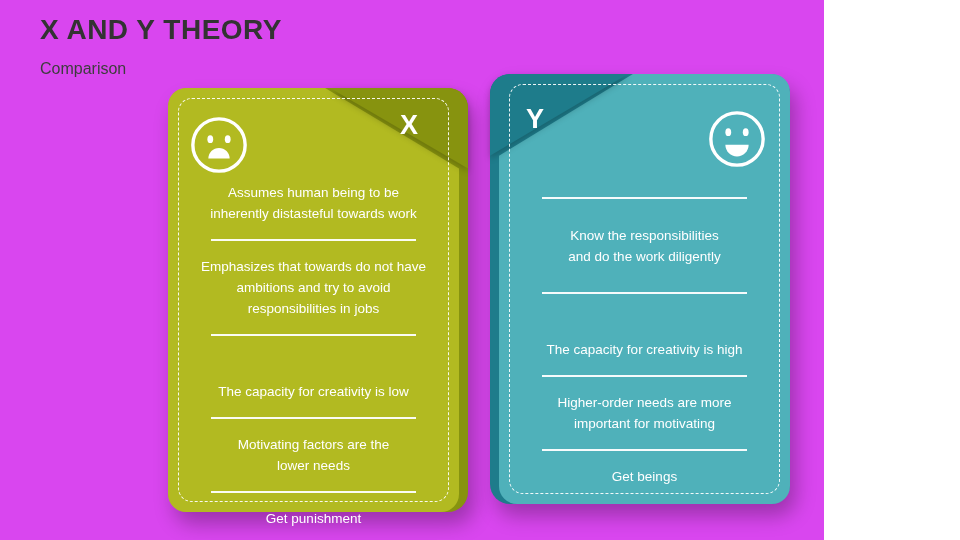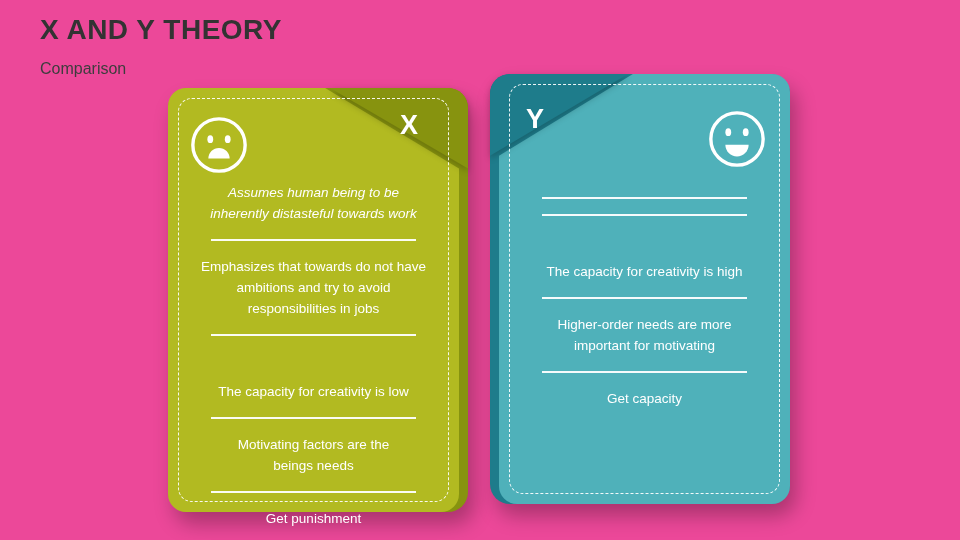--- a/index.html
+++ b/index.html
@@ -1,17 +1,17 @@
 <!DOCTYPE html>
 <html><head>
 <meta charset="utf-8">
 <style>
   html,body{margin:0;padding:0;background:#ffffff;}
   .slide{
-    position:relative;width:960px;height:540px;overflow:hidden;background:#ec4899;
+    position:relative;width:824px;height:540px;overflow:hidden;background:#d946ef;
     font-family:"Liberation Sans","DejaVu Sans",sans-serif;
   }
   .title{
     position:absolute;left:40px;top:14px;margin:0;
     font-size:28px;font-weight:700;letter-spacing:.5px;color:#333333;
   }
   .subtitle{
     position:absolute;left:40px;top:60px;
     font-size:16px;color:#3d3d3d;
   }
@@ -38,21 +38,21 @@
   .face{position:absolute;z-index:4;width:62px;height:62px;}
   .face-x{left:20px;top:26px;}
   .face-y{right:22px;top:34px;}
   .items{position:absolute;z-index:4;}
   .items-x{left:0;right:9px;top:0;padding:94px 20px 0;}
   .items-y{left:9px;right:0;top:0;padding:108px 20px 0;}
   .card-item{
     display:flex;align-items:center;justify-content:center;
     color:#ffffff;font-size:13.5px;line-height:21px;text-align:center;white-space:pre-line;
   }
-  .item-0{min-height:42px;font-style:italic;}
+  .item-0{min-height:42px;}
   .item-1{min-height:63px;}
   .item-2{min-height:21px;margin-top:45px;}
   .item-3{min-height:42px;}
   .item-4{min-height:21px;}
   .sep{height:0;border-top:2px solid rgba(255,255,255,.95);width:205px;margin:15px auto;}
 </style>
 </head>
 <body>
 
 <div class="slide">
@@ -80,21 +80,21 @@
         <div class="card-item item-0">Assumes human being to be
 inherently distasteful towards work</div>
         <div class="sep"></div>
         <div class="card-item item-1">Emphasizes that towards do not have
 ambitions and try to avoid
 responsibilities in jobs</div>
         <div class="sep"></div>
         <div class="card-item item-2">The capacity for creativity is low</div>
         <div class="sep"></div>
         <div class="card-item item-3">Motivating factors are the
-beings needs</div>
+lower needs</div>
         <div class="sep"></div>
         <div class="card-item item-4">Get punishment</div>
       </div>
   </section>
 
   <section class="card card-y">
     <div class="layer dark" style="background: rgb(30, 124, 139);"></div>
     <div class="layer light light-y" style="background: rgb(79, 177, 186);"></div>
     <div class="fold-wrap">
       <div class="fold fold-y" style="background: rgb(30, 124, 139);"></div>
@@ -104,23 +104,25 @@
     <div class="face face-y">
       <svg viewBox="0 0 64 64" width="62" height="62" aria-hidden="true">
         <circle cx="32" cy="32" r="27" fill="none" stroke="#ffffff" stroke-width="3.5"></circle>
         <ellipse cx="23" cy="25" rx="3" ry="4" fill="#ffffff"></ellipse>
         <ellipse cx="41" cy="25" rx="3" ry="4" fill="#ffffff"></ellipse>
         <path d="M20,38 A12,12 0 0 0 44,38 Z" fill="#ffffff"></path>
       </svg>
     </div>
     <div class="items items-y">
         <div class="sep"></div>
+        <div class="card-item item-1">Know the responsibilities
+and do the work diligently</div>
         <div class="sep"></div>
         <div class="card-item item-2">The capacity for creativity is high</div>
         <div class="sep"></div>
         <div class="card-item item-3">Higher-order needs are more
 important for motivating</div>
         <div class="sep"></div>
-        <div class="card-item item-4">Get capacity</div>
+        <div class="card-item item-4">Get beings</div>
       </div>
   </section>
 
 </div>
 
 </body></html>

